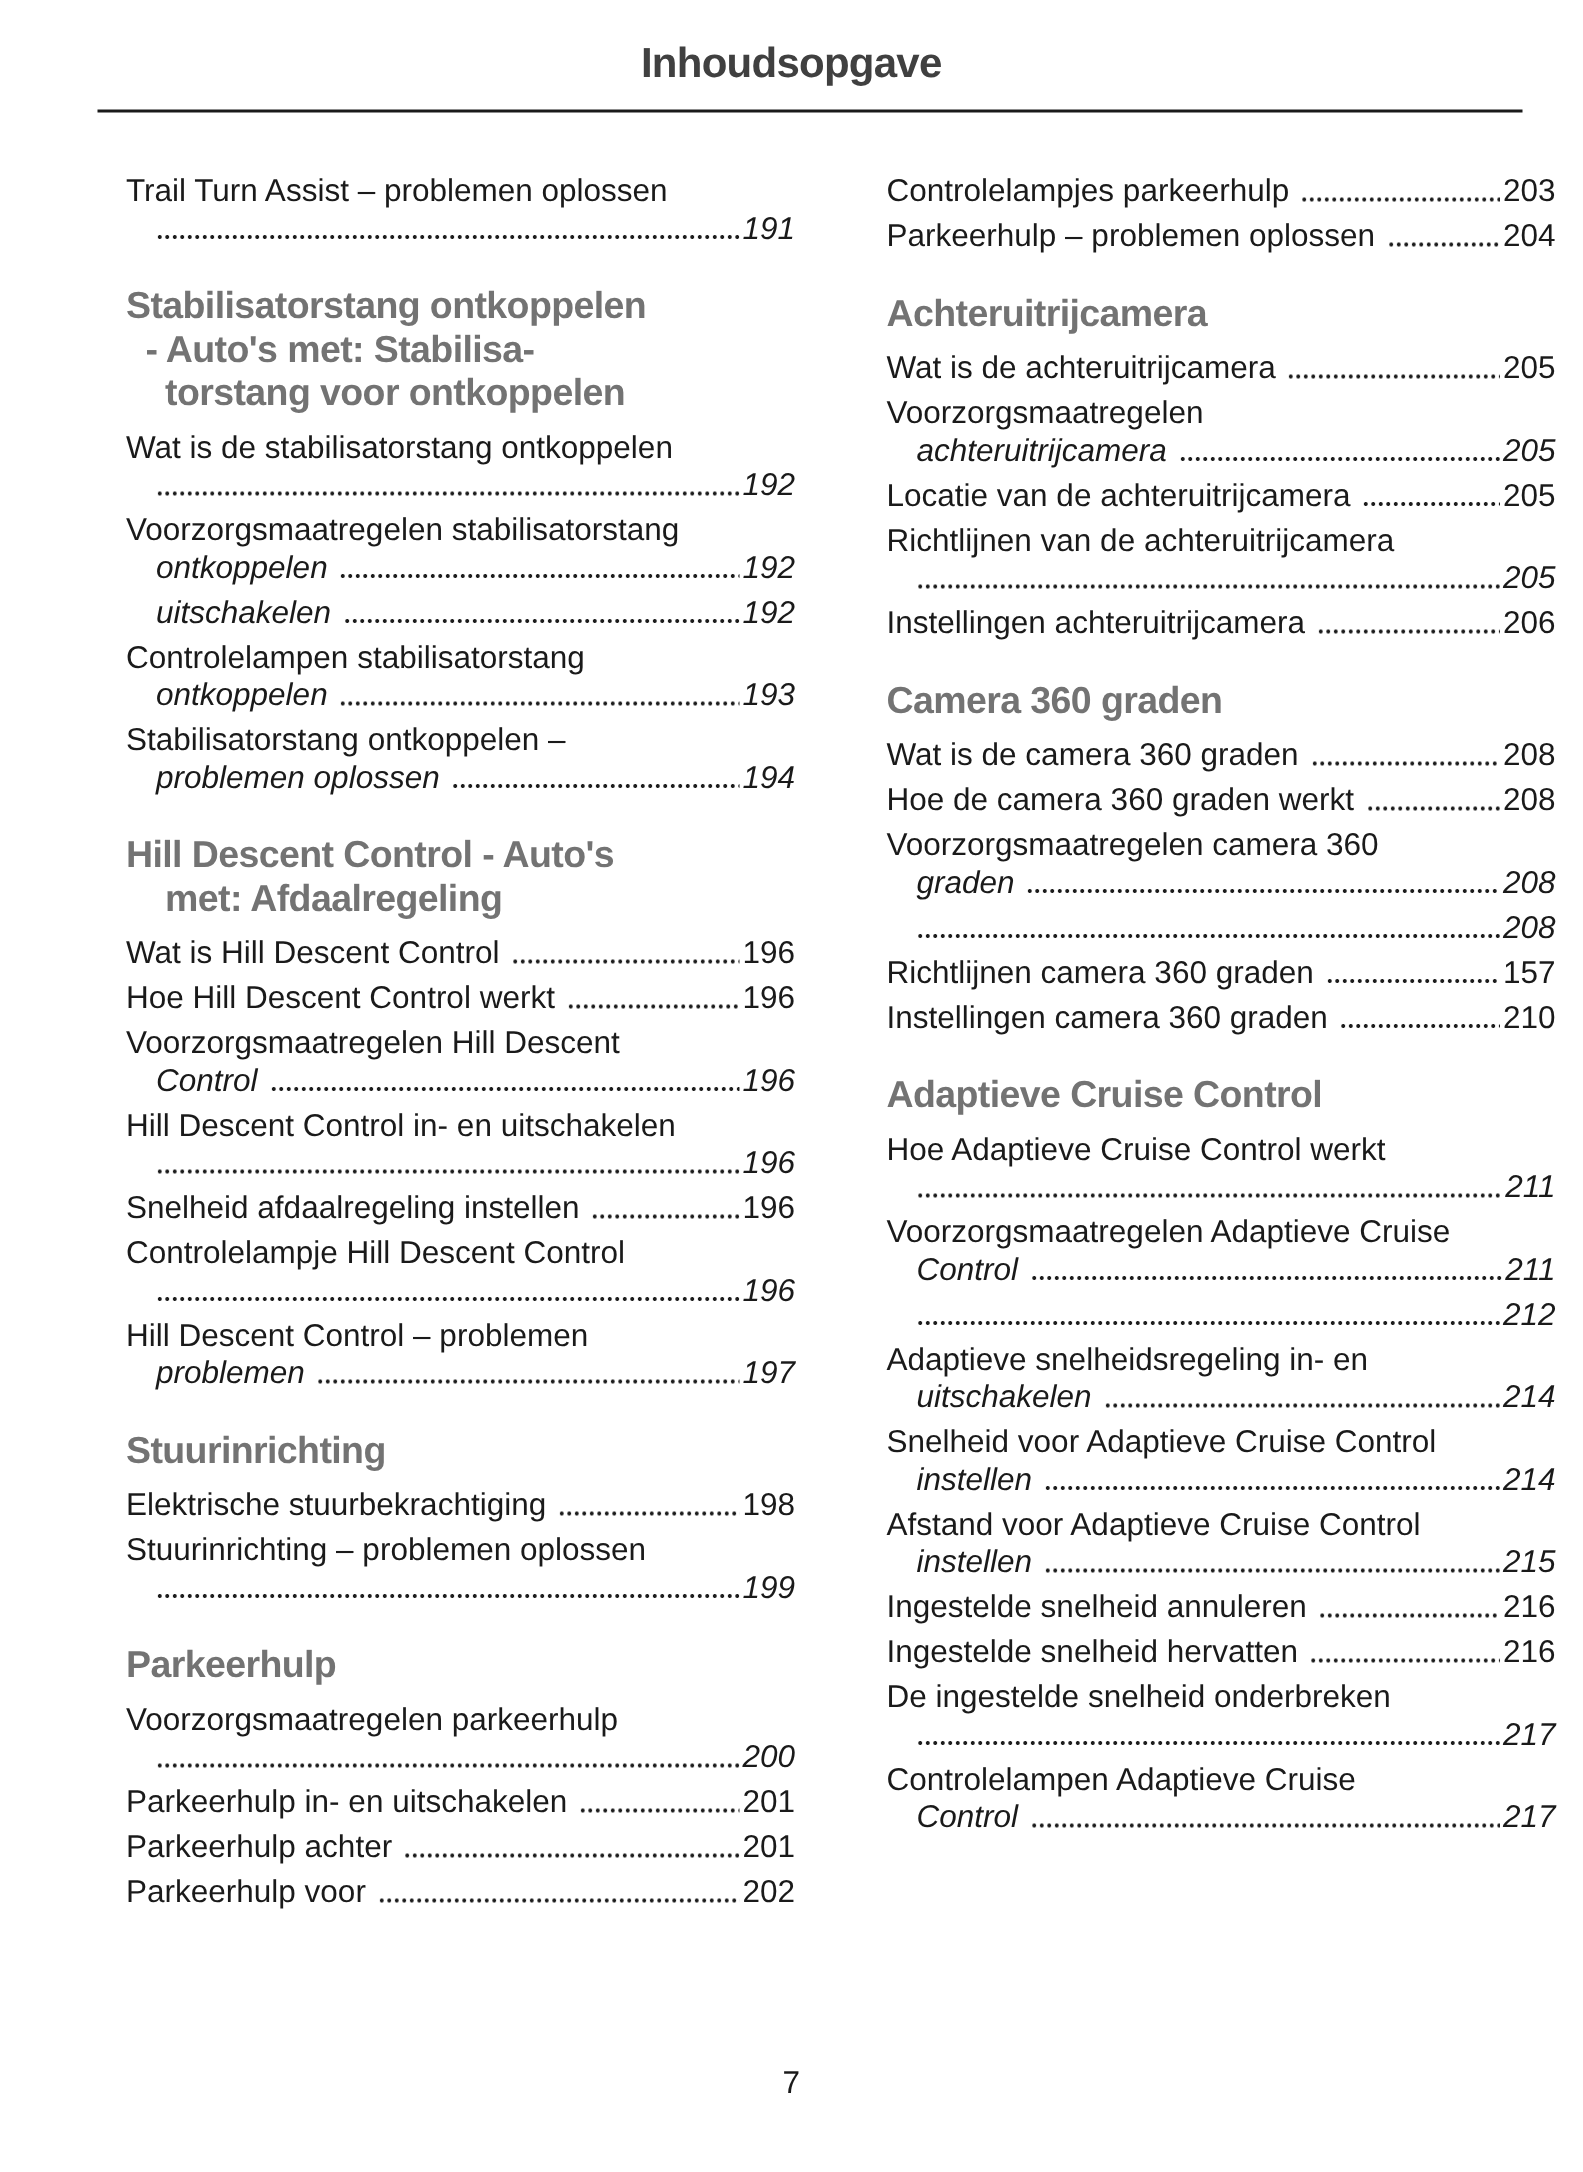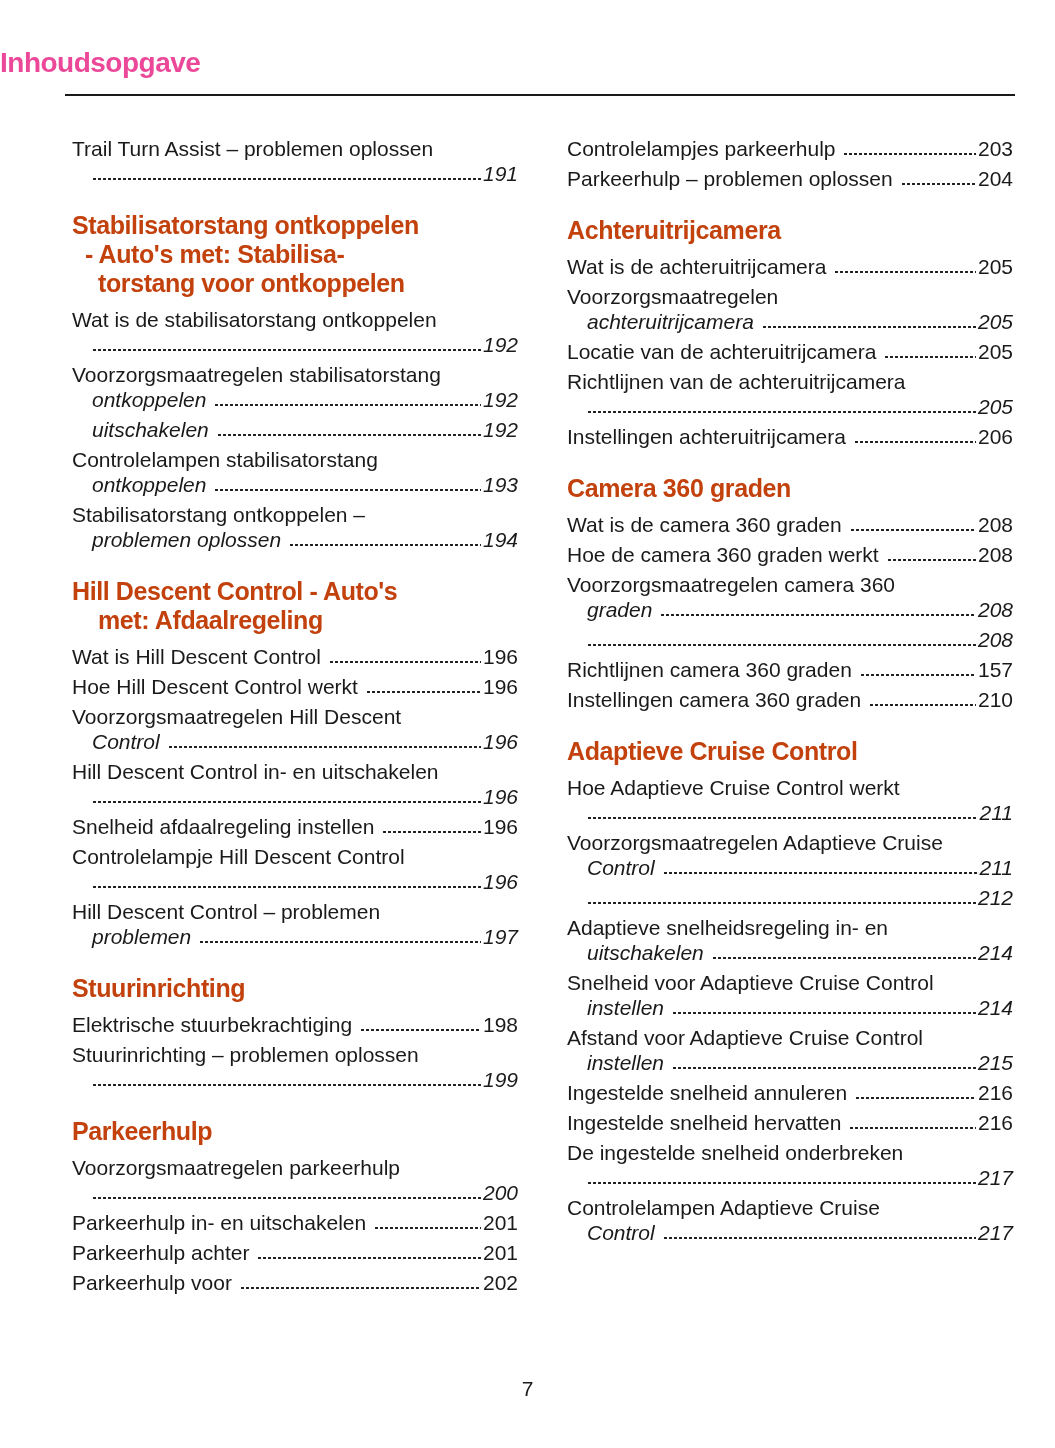--- a/index.html
+++ b/index.html
@@ -6,45 +6,45 @@
   html, body { background: #ffffff; }
   body {
     width: 1055px;
     height: 1448px;
     position: relative;
     font-family: "Liberation Sans", sans-serif;
     color: #1a1a1a;
     overflow: hidden;
   }
   .page-title {
-    text-align: left;
+    text-align: center;
     font-size: 28px;
     font-weight: bold;
     letter-spacing: -0.5px;
-    padding-top: 47px;
-    color: #ec4899;
+    padding-top: 26px;
+    color: #404040;
   }
   .divider {
     border: none;
     border-top: 2px solid #1a1a1a;
     margin: 15px 40px 0 65px;
   }
   .columns {
     display: flex;
     gap: 49px;
     margin: 40px 42px 0 72px;
   }
-  .col { width: 446px; flex: 0 0 446px; }
+  .col { width: 446px; flex: 0 0 446px; margin-left: 12px; }
   .section-heading {
     font-size: 25px;
     line-height: 29px;
     font-weight: bold;
     letter-spacing: -0.4px;
     margin: 25px 0 9px;
-    color: #c2410c;
+    color: #737373;
   }
   .heading-line { white-space: nowrap; }
   .entry {
     font-size: 21px;
     line-height: 25px;
     margin-bottom: 5px;
   }
   .entry-line { white-space: nowrap; }
   .entry-last { display: flex; align-items: baseline; }
   .entry-last.cont { padding-left: 20px; font-style: italic; }

